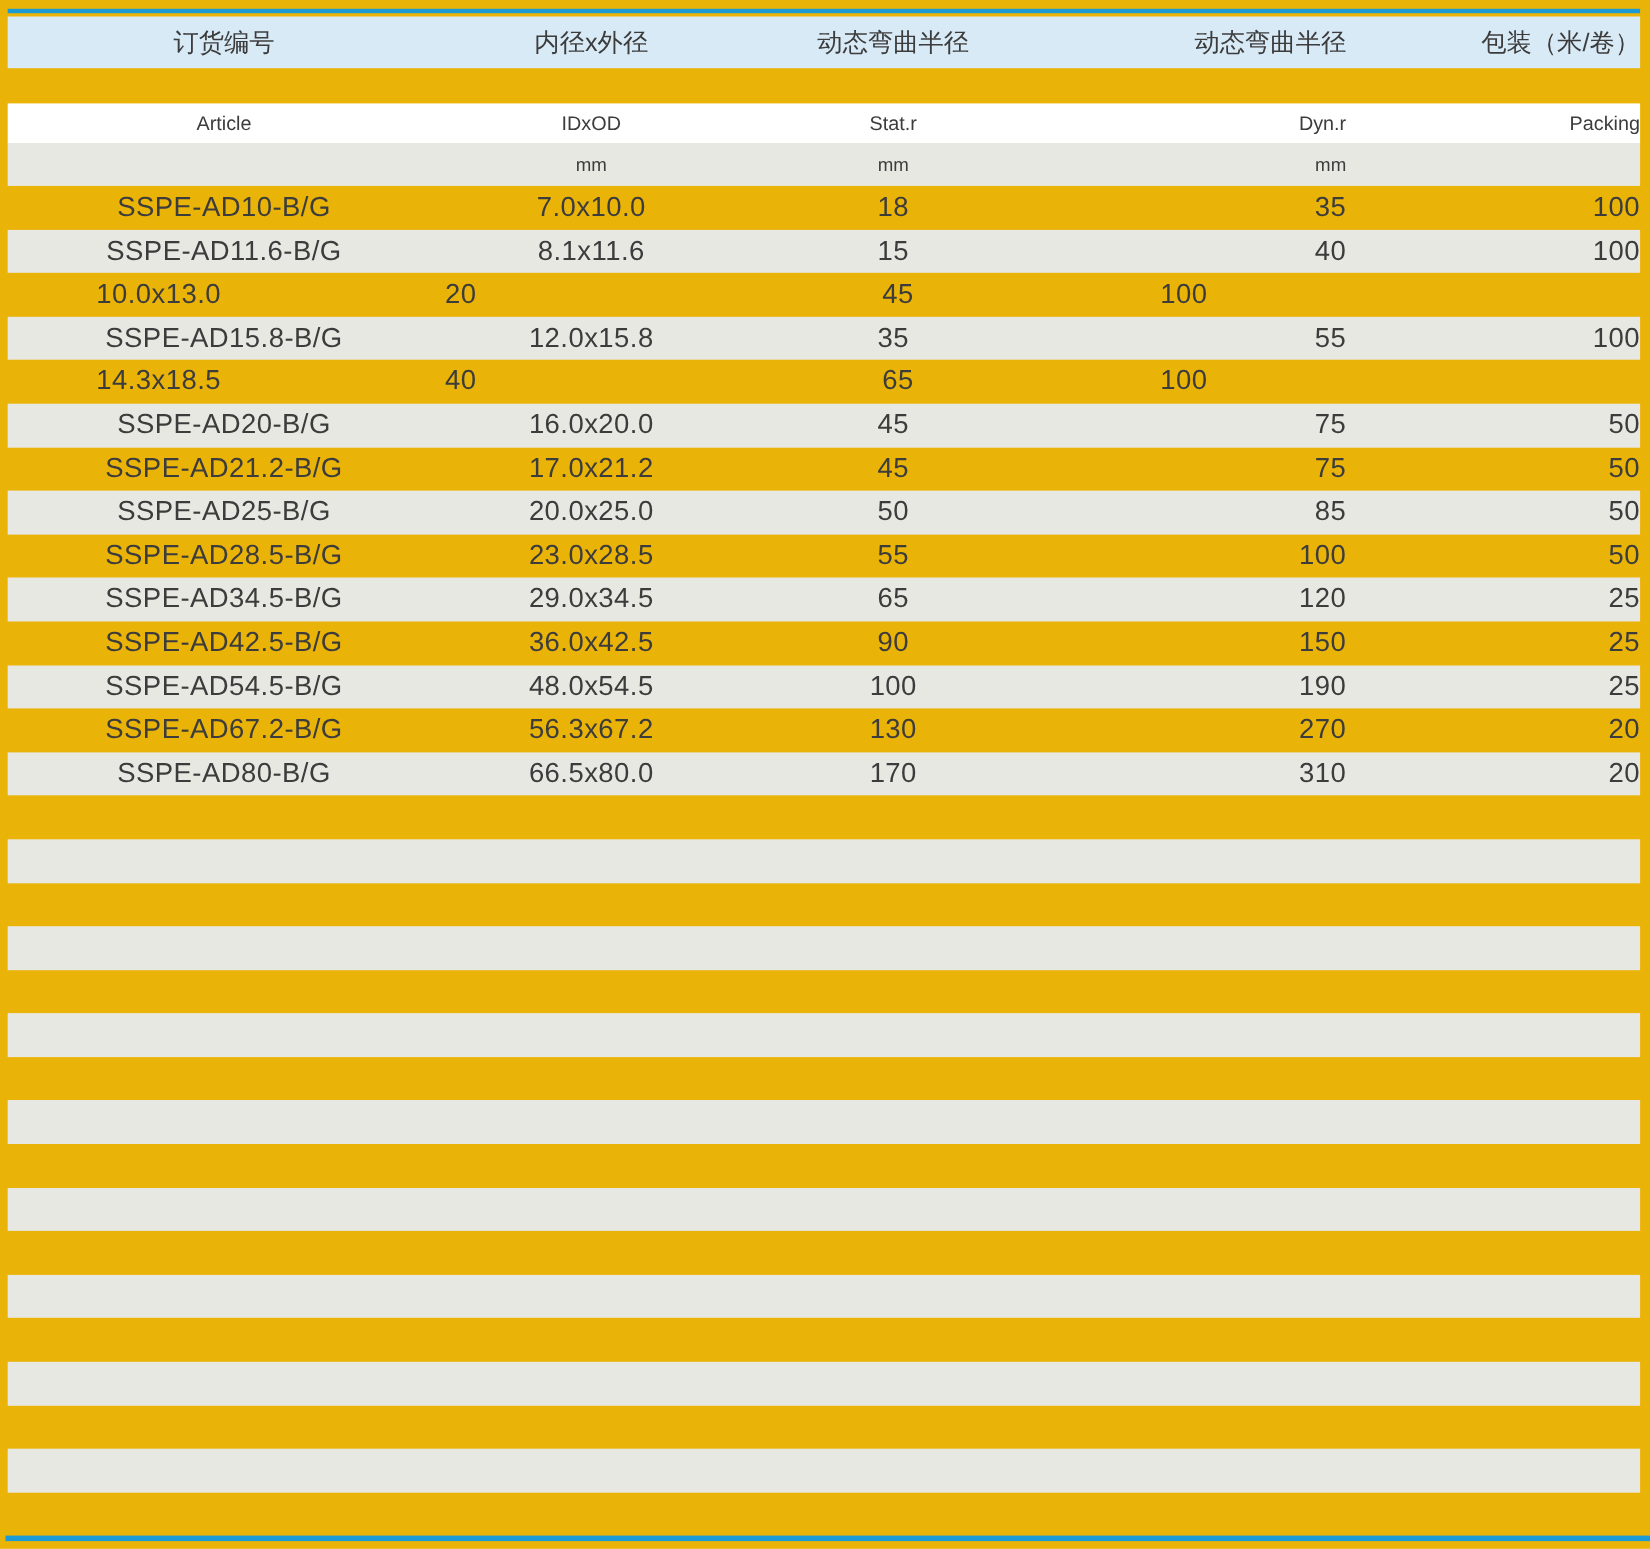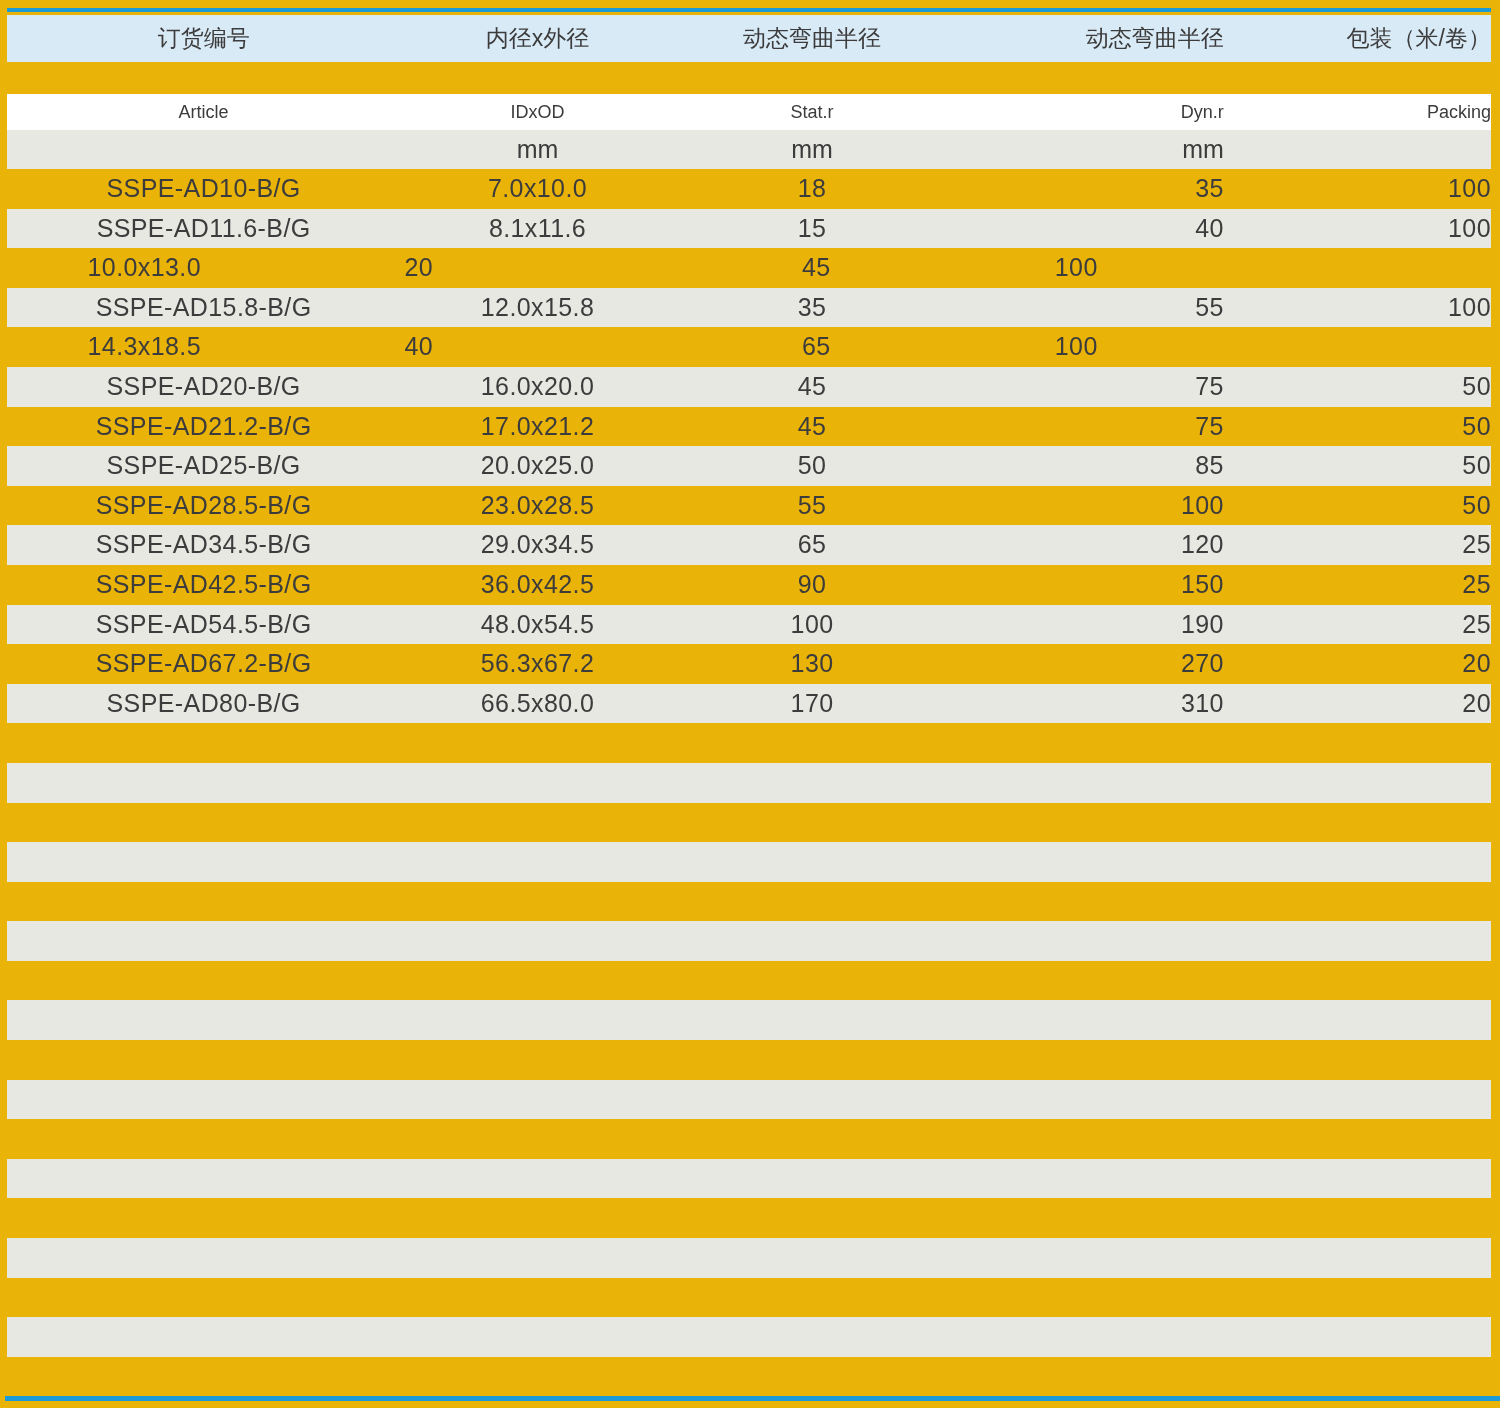--- a/index.html
+++ b/index.html
@@ -59,21 +59,21 @@
   .header-en {
     height: 36px;
     line-height: 36px;
     font-size: 18px;
     background: #ffffff;
     margin-top: 32px;
   }
   .header-unit {
     height: 39px;
     line-height: 39px;
-    font-size: 25px;
+    font-size: 17px;
   }
   .data-row, .empty-row {
     height: 39.6px;
     line-height: 39.6px;
     font-size: 25px;
     letter-spacing: 0.4px;
   }
   .striped { background: var(--stripe-bg, #e8e8e3); }
 </style>
 </head>

